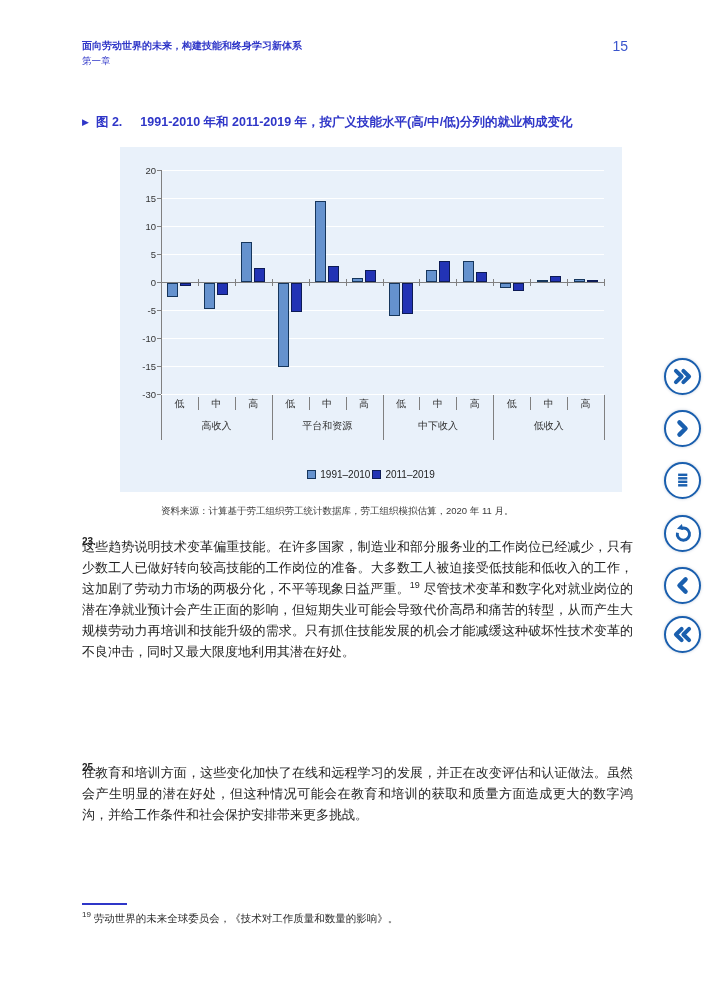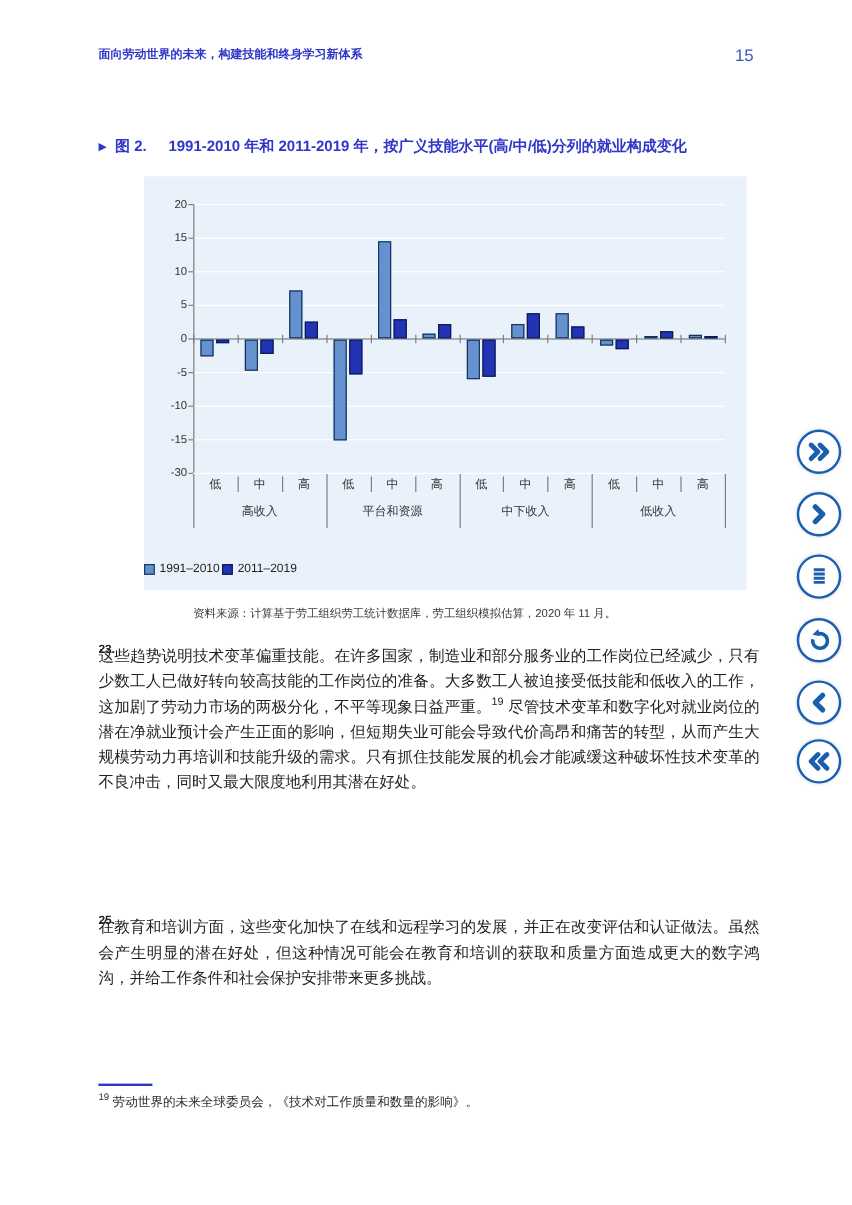--- a/index.html
+++ b/index.html
@@ -23,21 +23,21 @@
   #chart-canvas{position:absolute;left:0;top:0;right:0;bottom:0;}
   .gridline{position:absolute;height:1px;background:rgba(255,255,255,0.95);}
   .zero-line,.axis-line{position:absolute;background:#808080;}
   .ytick-label{position:absolute;font-size:9.5px;color:#333;text-align:right;width:24px;}
   .cat-tick{position:absolute;width:1px;background:#808080;}
   .bar{position:absolute;box-sizing:border-box;}
   .bar.s0{background:#6592ce;border:1px solid #16365c;}
   .bar.s1{background:#2233b5;border:1px solid #0d1b55;}
   .skill-cell,.group-cell{position:absolute;font-size:10px;color:#333;text-align:center;}
   .sep{position:absolute;width:1px;background:#808080;}
-  .legend{position:absolute;left:0;right:0;top:322px;display:flex;gap:2px;
+  .legend{position:absolute;left:0;right:0;top:322px;display:flex;justify-content:center;gap:2px;
           font-size:10px;color:#222;}
   .legend-item{display:flex;align-items:center;gap:4px;}
   .legend-swatch{width:9px;height:9px;box-sizing:border-box;display:inline-block;}
   .legend-swatch.s0{background:#6592ce;border:1px solid #16365c;}
   .legend-swatch.s1{background:#2233b5;border:1px solid #0d1b55;}
 
   .fig-source{position:absolute;left:120px;top:505px;font-size:9.5px;color:#3a3a3a;margin-left:41px;}
 
   
   .para{position:absolute;left:82px;width:551px;}
@@ -60,20 +60,21 @@
            box-shadow:0 0 3px rgba(120,140,170,0.45);}
   .nav-btn svg{display:block;}
 </style>
 </head>
 <body>
 
 <div class="page">
 
   <div class="hdr-left">
     <div class="hdr-title">面向劳动世界的未来，构建技能和终身学习新体系</div>
+    <div class="hdr-chapter">第一章</div>
   </div>
   <div class="hdr-page">15</div>
 
   <div class="fig-caption">
     <span class="fig-marker">▶</span>
     <span class="fig-label">图 2.</span>
     <span>1991-2010 年和 2011-2019 年，按广义技能水平(高/中/低)分列的就业构成变化</span>
   </div>
 
   <div class="chart-panel">

